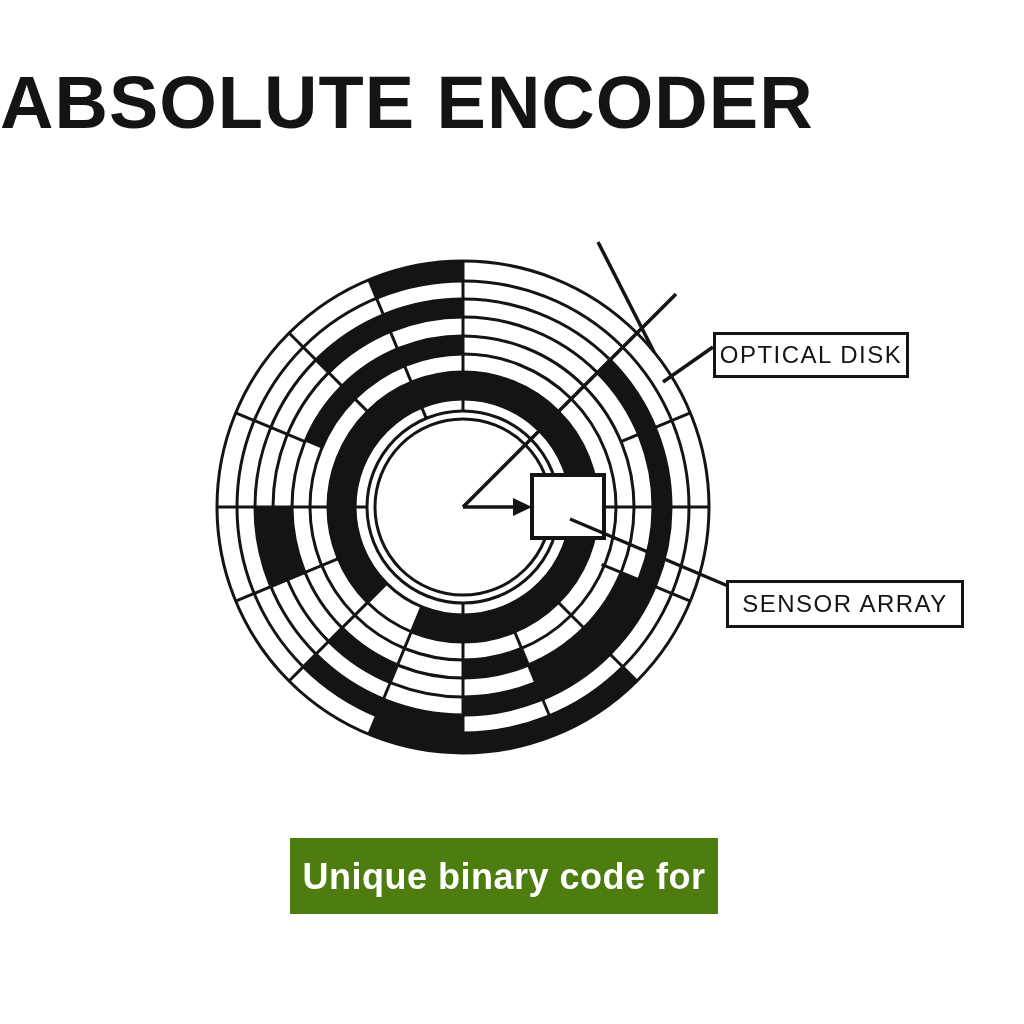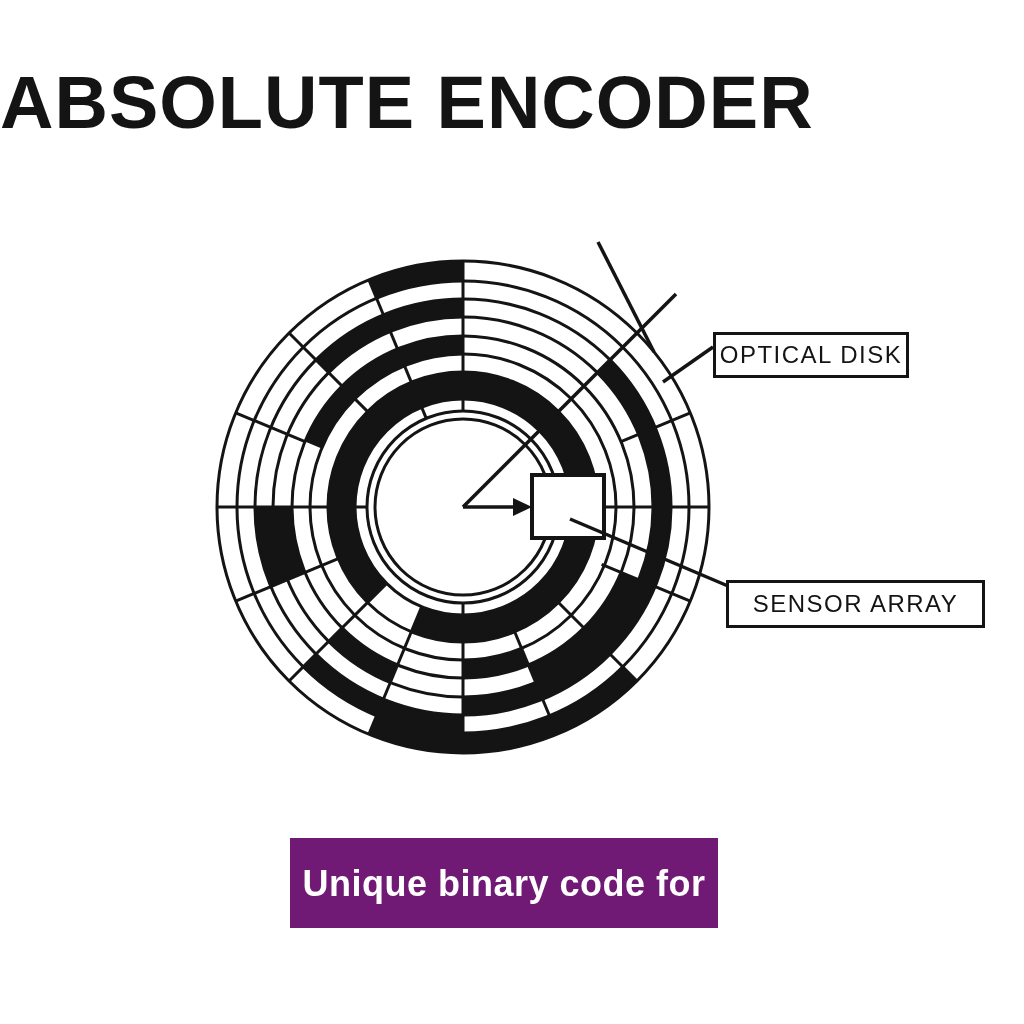--- a/index.html
+++ b/index.html
@@ -20,24 +20,24 @@
     color:#1a1a1a;white-space:nowrap;
   }
   .disk-svg{position:absolute;left:0;top:0;}
   .callout{
     position:absolute;background:#ffffff;border:3px solid #141414;
     display:flex;align-items:center;justify-content:center;
     font-size:24px;letter-spacing:1.5px;color:#141414;white-space:nowrap;
     box-sizing:border-box;
   }
   .callout.optical{left:713px;top:312px;width:196px;height:46px;margin-top:20px;}
-  .callout.sensor{left:726px;top:580px;width:259px;height:48px;}
+  .callout.sensor{left:726px;top:580px;width:238px;height:48px;}
   .caption{
-    position:absolute;left:290px;top:838px;width:428px;height:90px;
-    background:#701a75;color:#ffffff;box-sizing:border-box;
+    position:absolute;left:290px;top:838px;width:428px;height:76px;
+    background:#4d7c0f;color:#ffffff;box-sizing:border-box;
     display:flex;flex-direction:column;align-items:center;justify-content:center;
     font-size:36px;font-weight:700;line-height:43px;letter-spacing:0.5px;
     text-align:center;white-space:nowrap;
   }
 </style>
 </head>
 <body>
 
 <div class="stage">
 

